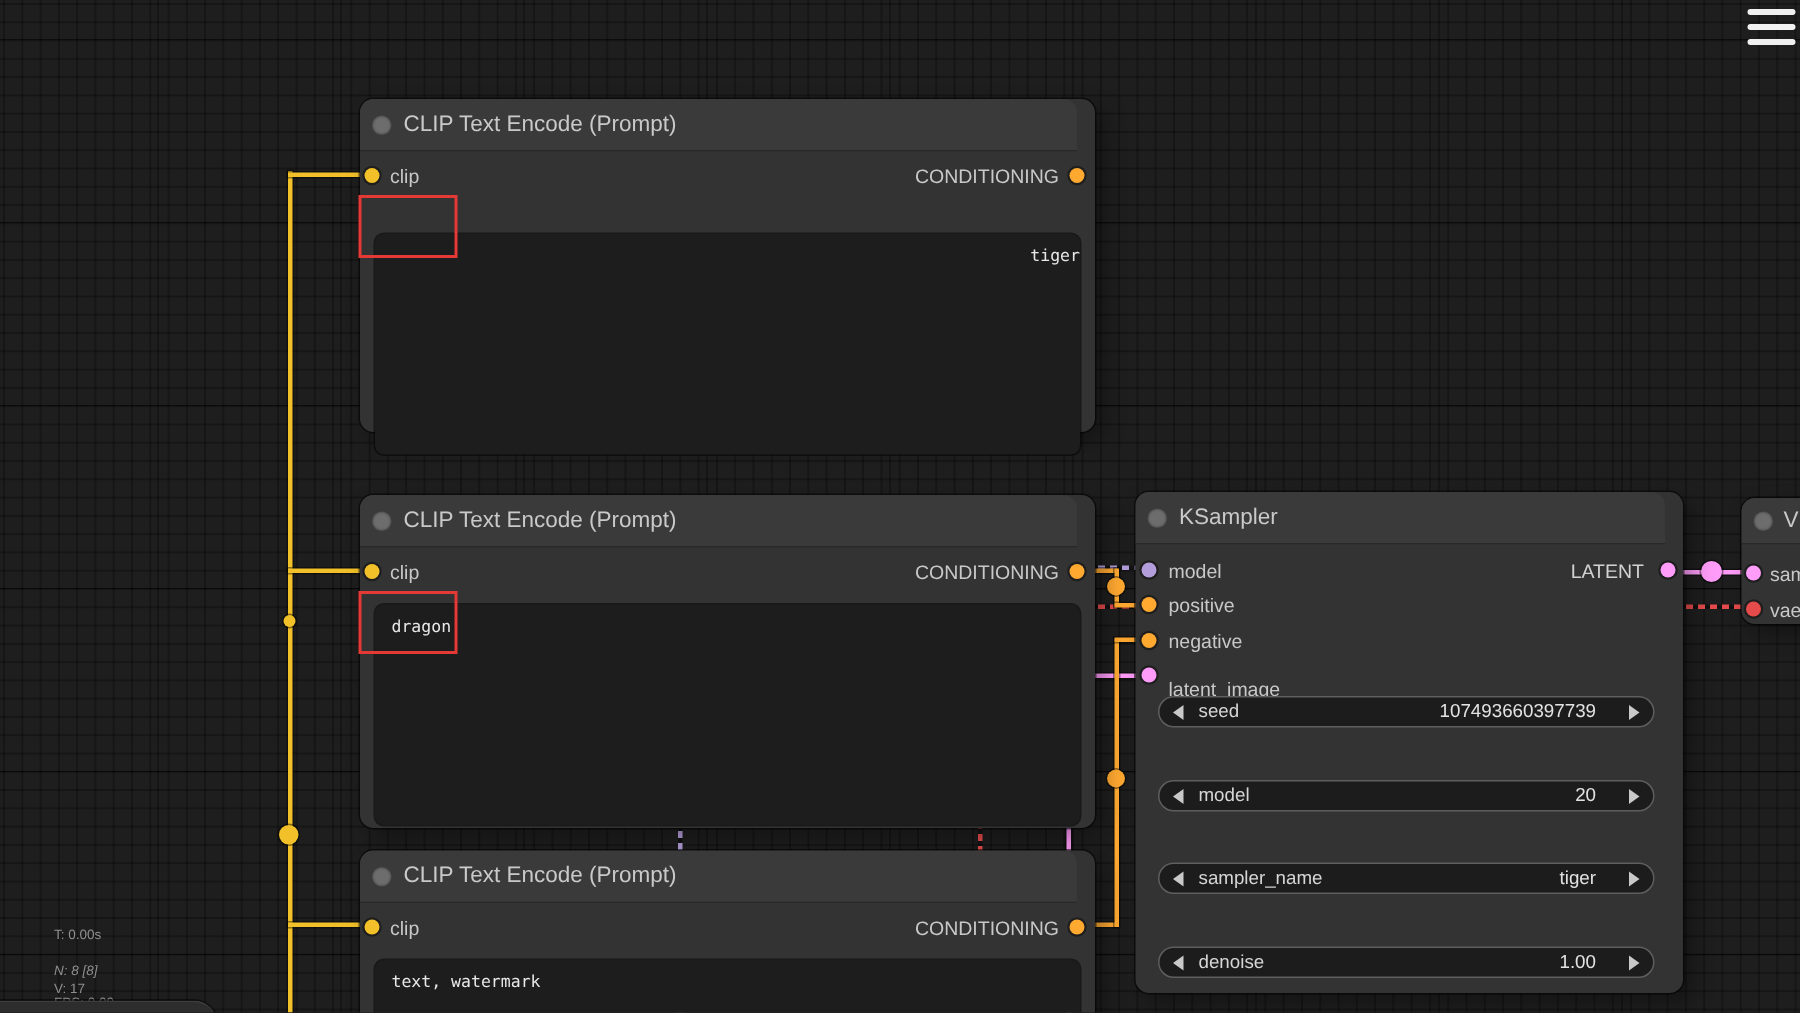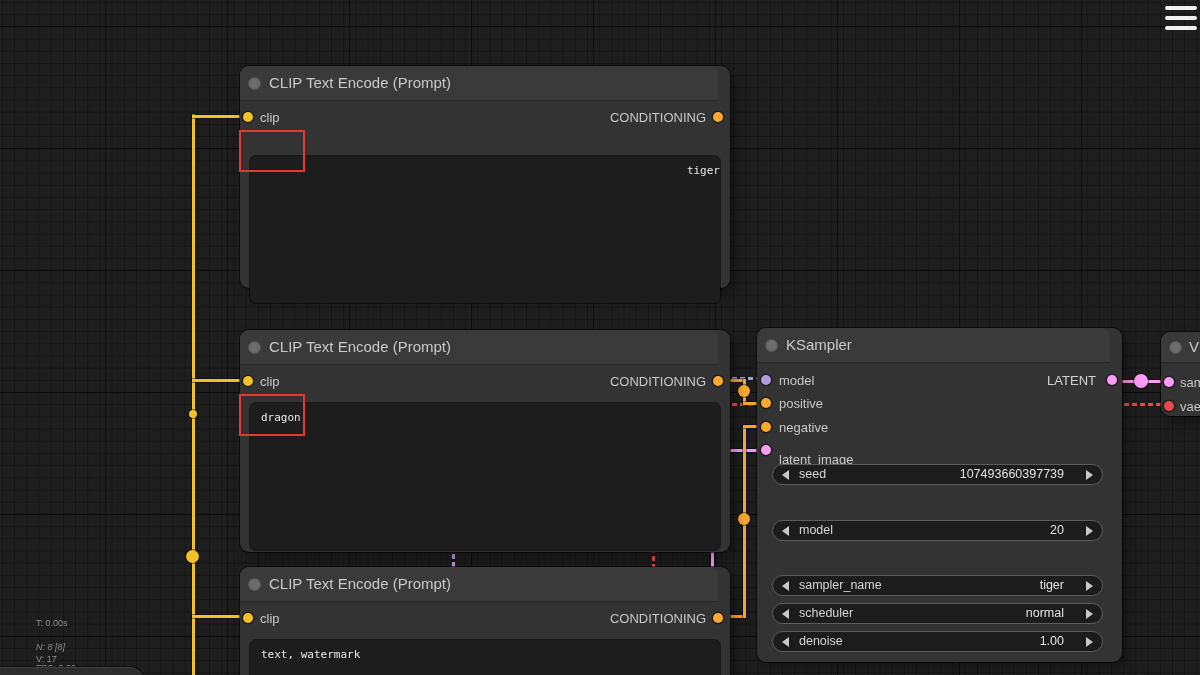--- a/index.html
+++ b/index.html
@@ -150,26 +150,20 @@
     <span class="w-label">model</span>
     <span class="w-value">20</span>
     <span class="arr arr-r"></span>
   </div>
   <div class="widget" style="top:247px;">
     <span class="arr arr-l"></span>
     <span class="w-label">sampler_name</span>
     <span class="w-value">tiger</span>
     <span class="arr arr-r"></span>
   </div>
-  <div class="widget" style="top:275px;">
-    <span class="arr arr-l"></span>
-    <span class="w-label">scheduler</span>
-    <span class="w-value">normal</span>
-    <span class="arr arr-r"></span>
-  </div>
   <div class="widget" style="top:303px;">
     <span class="arr arr-l"></span>
     <span class="w-label">denoise</span>
     <span class="w-value">1.00</span>
     <span class="arr arr-r"></span>
   </div>
 </div>
 
 <div class="node" style="left:1161px;top:332px;width:60px;height:84px;">
   <div class="node-header" style="height:30px;">

